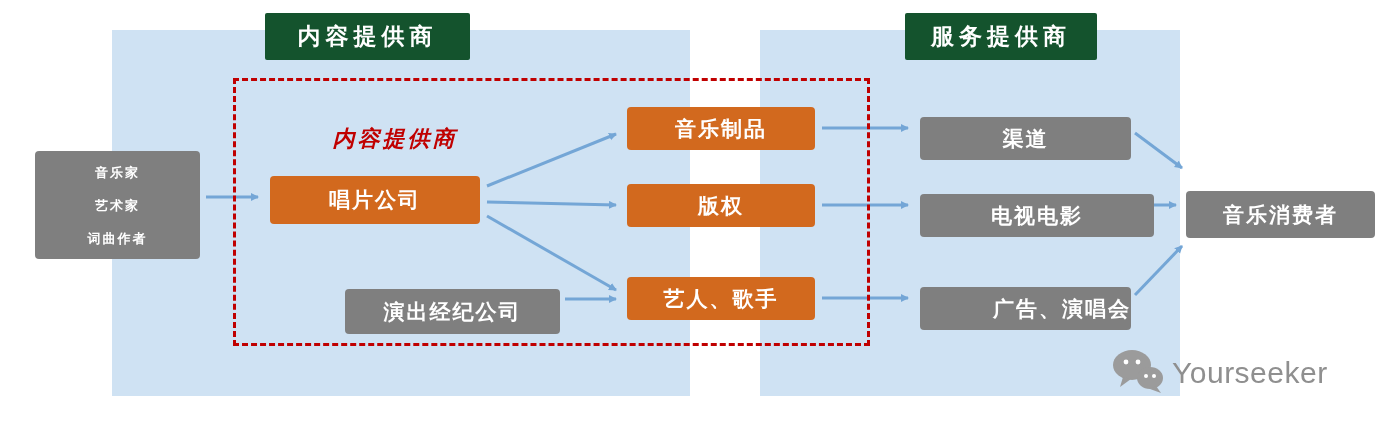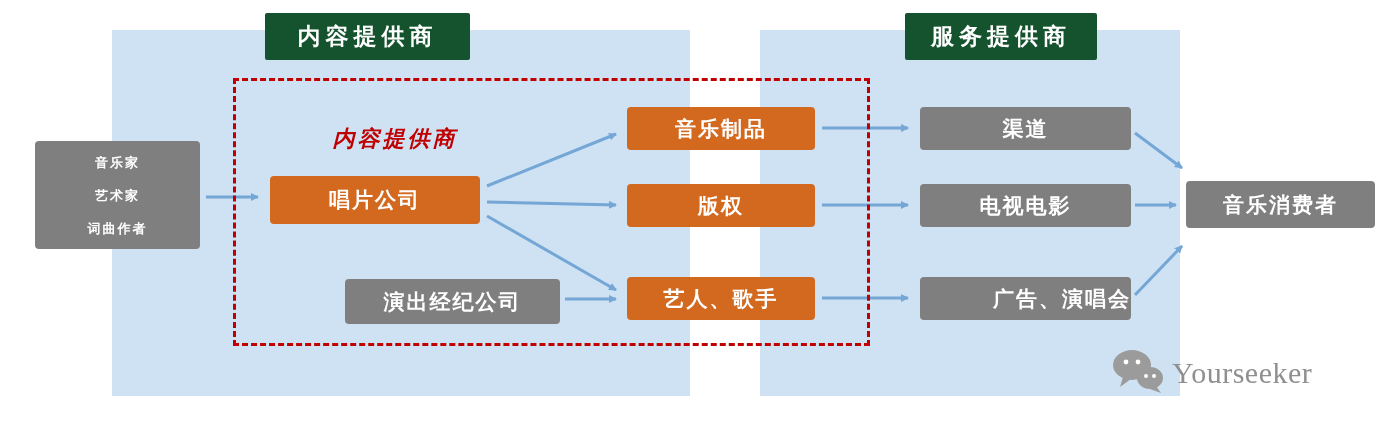--- a/index.html
+++ b/index.html
@@ -40,35 +40,35 @@
     color: #ffffff;
     font-weight: 700;
     font-size: 21px;
     letter-spacing: 2px;
     display: flex;
     align-items: center;
     justify-content: center;
     border-radius: 4px;
     text-align: center;
   }
-  .node.gray   { background: #7f7f7f; }
+  .node.gray   { background: #7f7f7f; margin-top: 10px; }
   .node.orange { background: #d2691e; }
 
   .node.source { left: 35px; top: 141px; width: 165px; height: 108px;
                  flex-direction: column; font-size: 13px; line-height: 33px; }
 
   .node.record-company { left: 270px; top: 176px; width: 210px; height: 48px; }
   .node.agency         { left: 345px; top: 279px; width: 215px; height: 45px; }
 
   .node.music-products { left: 627px; top: 107px; width: 188px; height: 43px; }
   .node.copyright      { left: 627px; top: 184px; width: 188px; height: 43px; }
   .node.artists        { left: 627px; top: 277px; width: 188px; height: 43px; text-align: right; }
 
   .node.channels    { left: 920px; top: 107px; width: 211px; height: 43px; }
-  .node.tv-movies   { left: 920px; top: 184px; width: 211px; height: 43px; }
+  .node.tv-movies   { left: 920px; top: 184px; width: 234px; height: 43px; }
   .node.ads-concert { left: 920px; top: 277px; width: 211px; height: 43px; justify-content: flex-end; }
 
   .node.consumer { left: 1186px; top: 181px; width: 189px; height: 47px; }
 
   .core-region {
     position: absolute;
     left: 233px; top: 78px;
     width: 637px; height: 268px;
     border: 3px dashed #c00000;
     box-sizing: border-box;
@@ -93,21 +93,20 @@
     pointer-events: none;
   }
 
   .watermark {
     position: absolute;
     left: 1112px; top: 348px;
     display: flex;
     align-items: center;
     gap: 8px;
     color: #8f8f8f;
-    font-family: Liberation Serif, serif;
   }
   .watermark .brand {
     font-size: 30px;
     letter-spacing: 0.5px;
   }
 </style>
 </head>
 <body>
 
 <div class="canvas">

